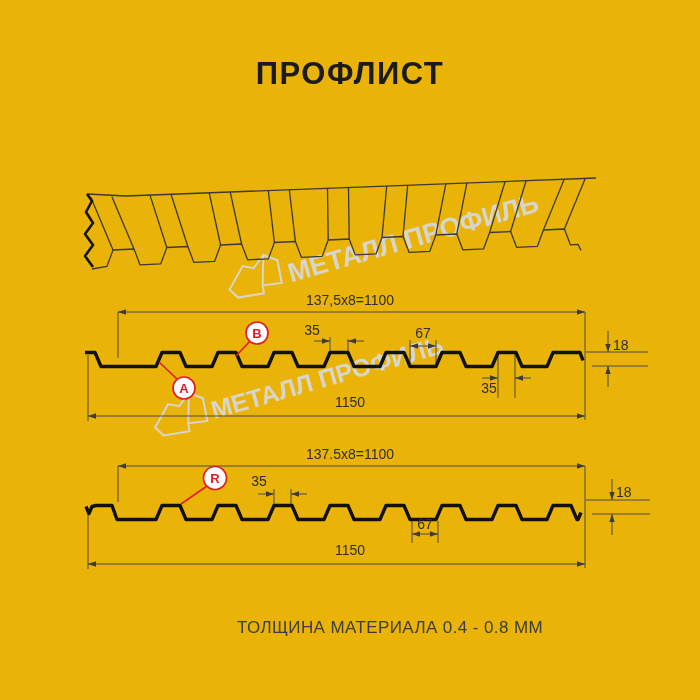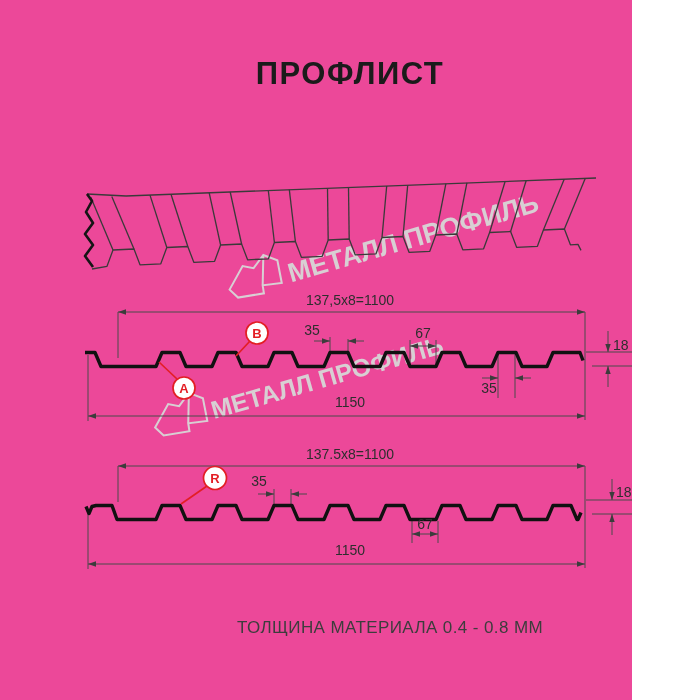--- a/index.html
+++ b/index.html
@@ -1,16 +1,16 @@
 <!DOCTYPE html>
 <html><head>
 <meta charset="utf-8">
 <style>
   html,body{margin:0;padding:0;background:#ffffff;}
-  .page{position:relative;width:632px;height:700px;background:#ec4899;overflow:hidden;
+  .page{position:relative;width:700px;height:700px;background:#eab308;overflow:hidden;
         font-family:"Liberation Sans","DejaVu Sans",sans-serif;}
   .title{position:absolute;left:0;top:56px;width:700px;text-align:center;
          font-size:31px;font-weight:800;letter-spacing:1.5px;color:#1b1b1b;}
   .subtitle{position:absolute;left:0;top:99px;width:700px;text-align:center;
             font-size:15px;font-weight:700;letter-spacing:0.5px;color:#1b1b1b;}
   .footer{position:absolute;left:0;top:618px;width:700px;text-align:center;
           font-size:17px;font-weight:500;letter-spacing:0.4px;color:#3d3d3d;padding-left:40px;}
   svg{position:absolute;left:0;top:0;}
   svg text.dim{font-family:"Liberation Sans","DejaVu Sans",sans-serif;font-size:14px;fill:#2e2e2e;}
   svg text.wm{font-family:"Liberation Sans","DejaVu Sans",sans-serif;font-weight:700;fill:#d7d7d7;}

